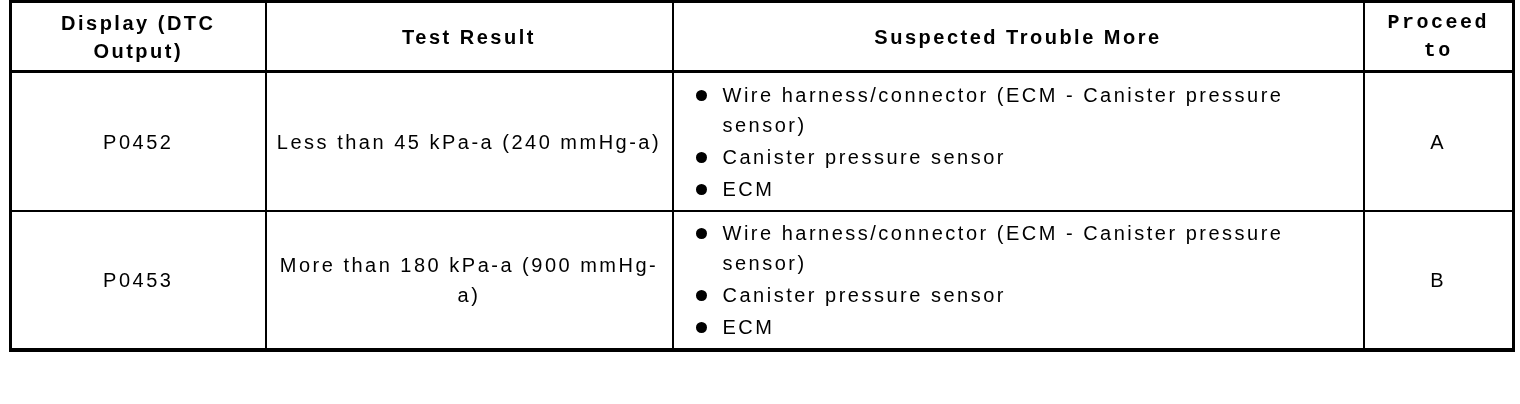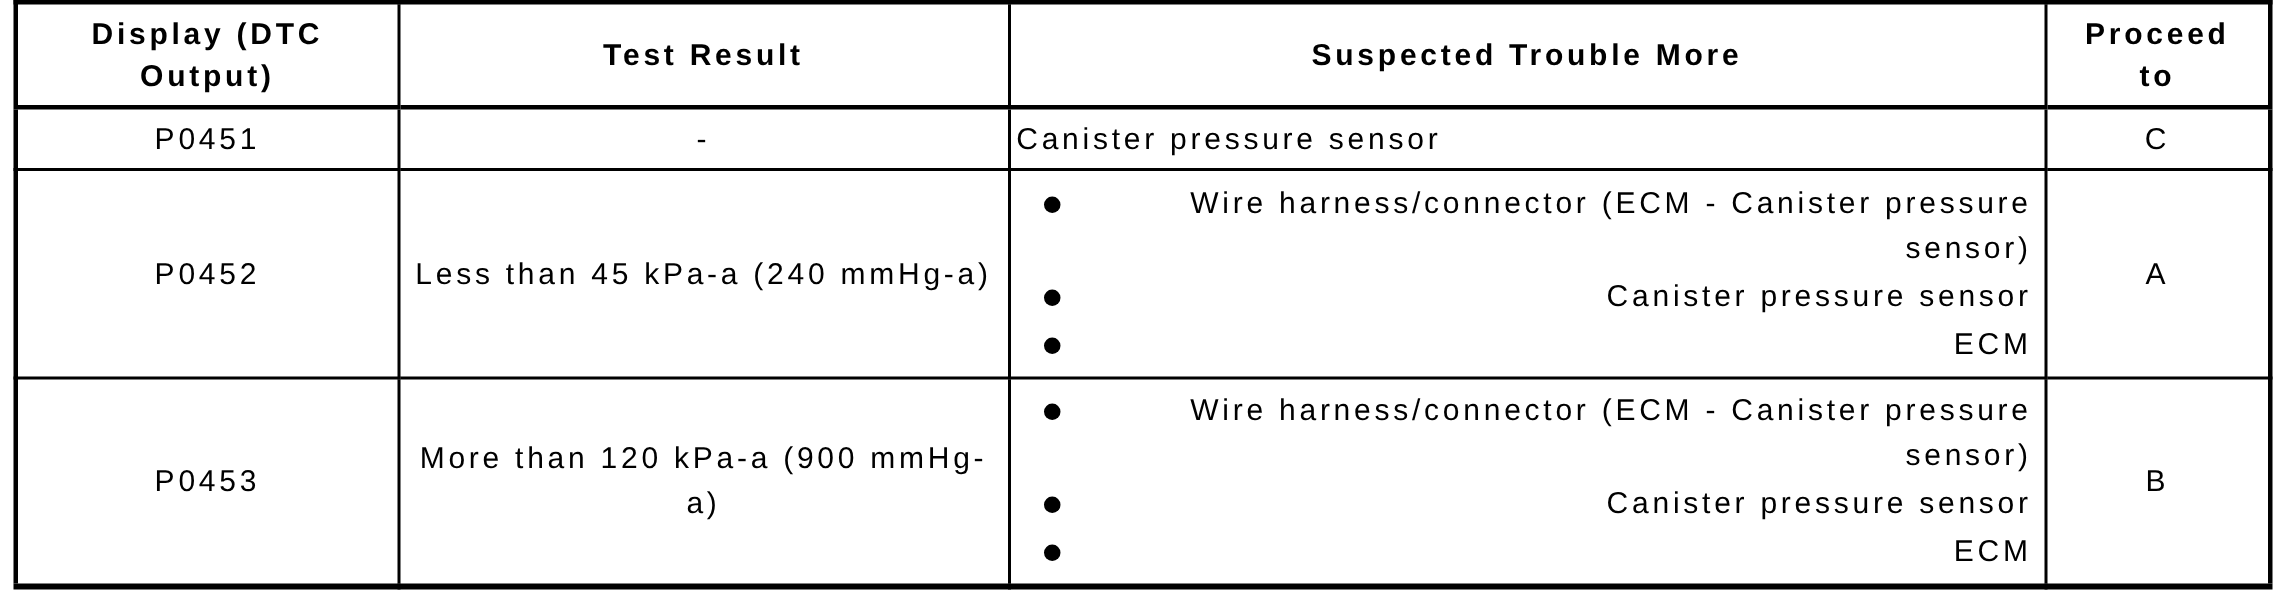--- a/index.html
+++ b/index.html
@@ -36,33 +36,33 @@
   }
   thead th {
     border-bottom-width: 3px;
     font-weight: bold;
     text-align: center;
     line-height: 28px;
     height: 67px;
     padding: 0;
   }
   thead th.h1 { padding: 0 20px; }
-  thead th.h4 { padding: 0 10px; }
+  thead th.h4 { padding: 0 10px; font-family: Liberation Mono, monospace; }
 
   tbody tr.r1 td { height: 39px; }
   tbody tr.r2 td { height: 137px; }
   tbody tr.r3 td { height: 132px; }
 
   td.center { text-align: center; padding: 0 6px; line-height: 30px; }
   td.trouble { text-align: left; padding: 0; }
 
   .plain-area { padding-left: 4px; line-height: 28px; }
 
   .bullet-list { padding: 4px 8px 4px 22px; }
-  .bullet-item { display: flex; line-height: 30px; margin: 2px 0; text-align: right; }
+  .bullet-item { display: flex; line-height: 30px; margin: 2px 0; }
   .bullet {
     flex: none;
     width: 11px;
     height: 11px;
     border-radius: 50%;
     background: #000000;
     margin: 10px 16px 0 0;
   }
   .bullet-text { flex: 1 1 auto; }
 </style>
@@ -79,28 +79,20 @@
     </colgroup>
     <thead>
       <tr>
         <th class="h1">Display (DTC Output)</th>
         <th>Test Result</th>
         <th>Suspected Trouble More</th>
         <th class="h4">Proceed to</th>
       </tr>
     </thead>
     <tbody>
-      <tr class="r1">
-        <td class="center">P0451</td>
-        <td class="center">-</td>
-        <td class="trouble">
-          <div class="plain-area">Canister pressure sensor</div>
-        </td>
-        <td class="center">C</td>
-      </tr>
 
       <tr class="r2">
         <td class="center">P0452</td>
         <td class="center">Less than 45 kPa-a (240 mmHg-a)</td>
         <td class="trouble">
           <div class="bullet-list">
             <div class="bullet-item">
               <span class="bullet"></span>
               <span class="bullet-text">Wire harness/connector (ECM - Canister pressure sensor)</span>
             </div>
@@ -112,21 +104,21 @@
               <span class="bullet"></span>
               <span class="bullet-text">ECM</span>
             </div>
           </div>
         </td>
         <td class="center">A</td>
       </tr>
 
       <tr class="r3">
         <td class="center">P0453</td>
-        <td class="center">More than 120 kPa-a (900 mmHg-a)</td>
+        <td class="center">More than 180 kPa-a (900 mmHg-a)</td>
         <td class="trouble">
           <div class="bullet-list">
             <div class="bullet-item">
               <span class="bullet"></span>
               <span class="bullet-text">Wire harness/connector (ECM - Canister pressure sensor)</span>
             </div>
             <div class="bullet-item">
               <span class="bullet"></span>
               <span class="bullet-text">Canister pressure sensor</span>
             </div>

